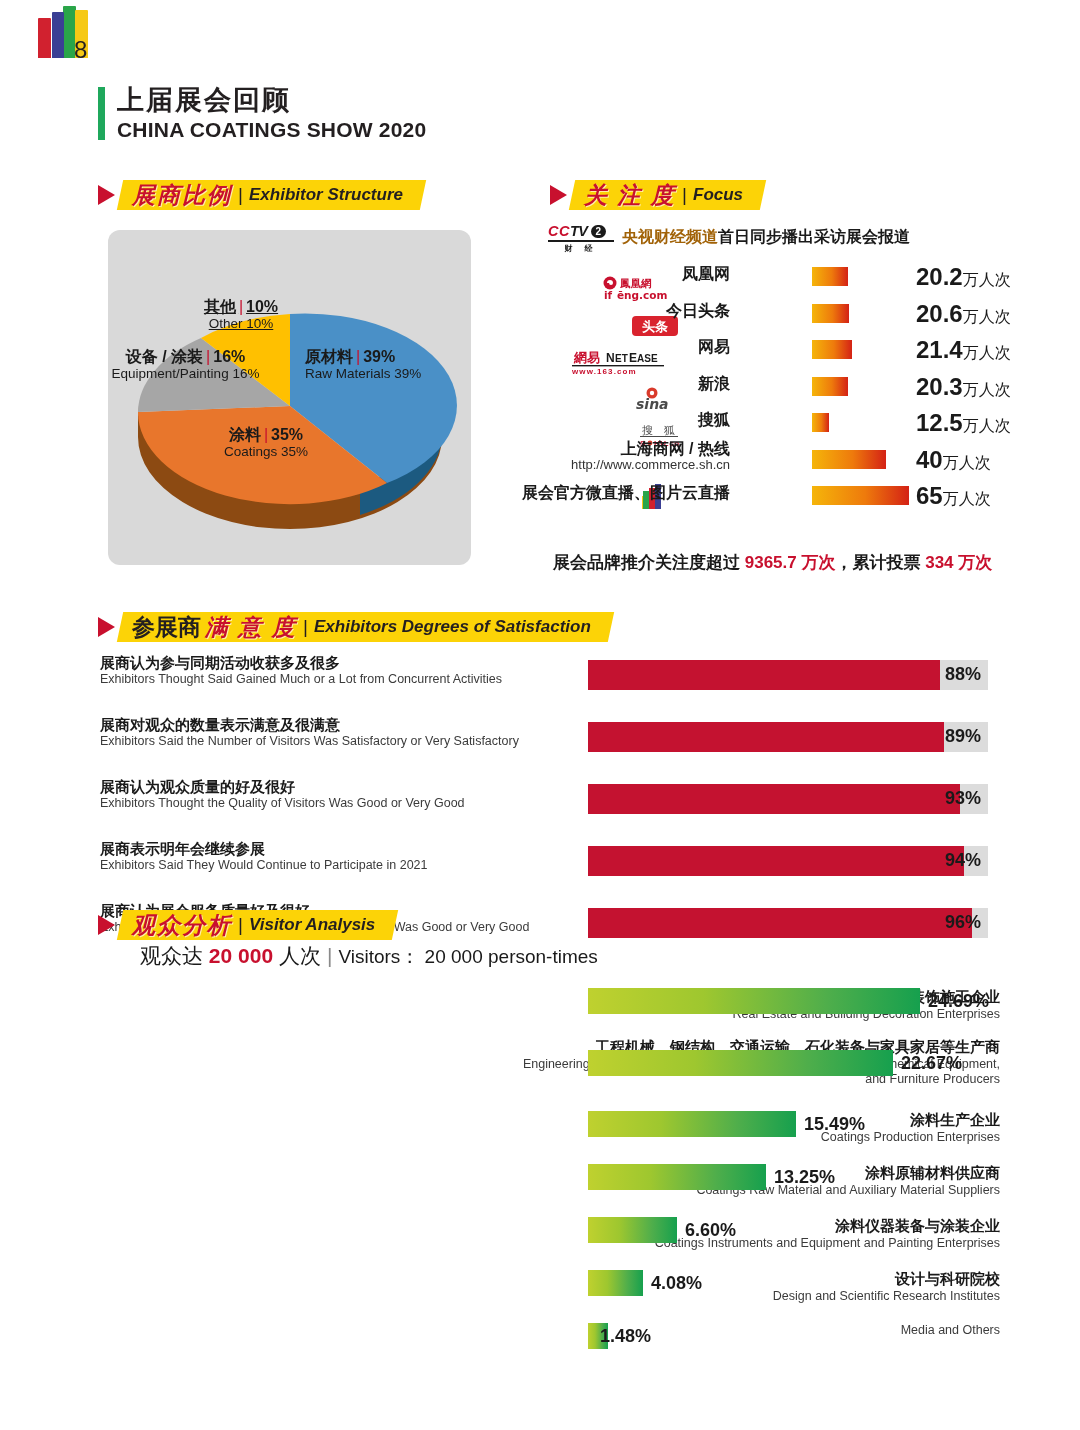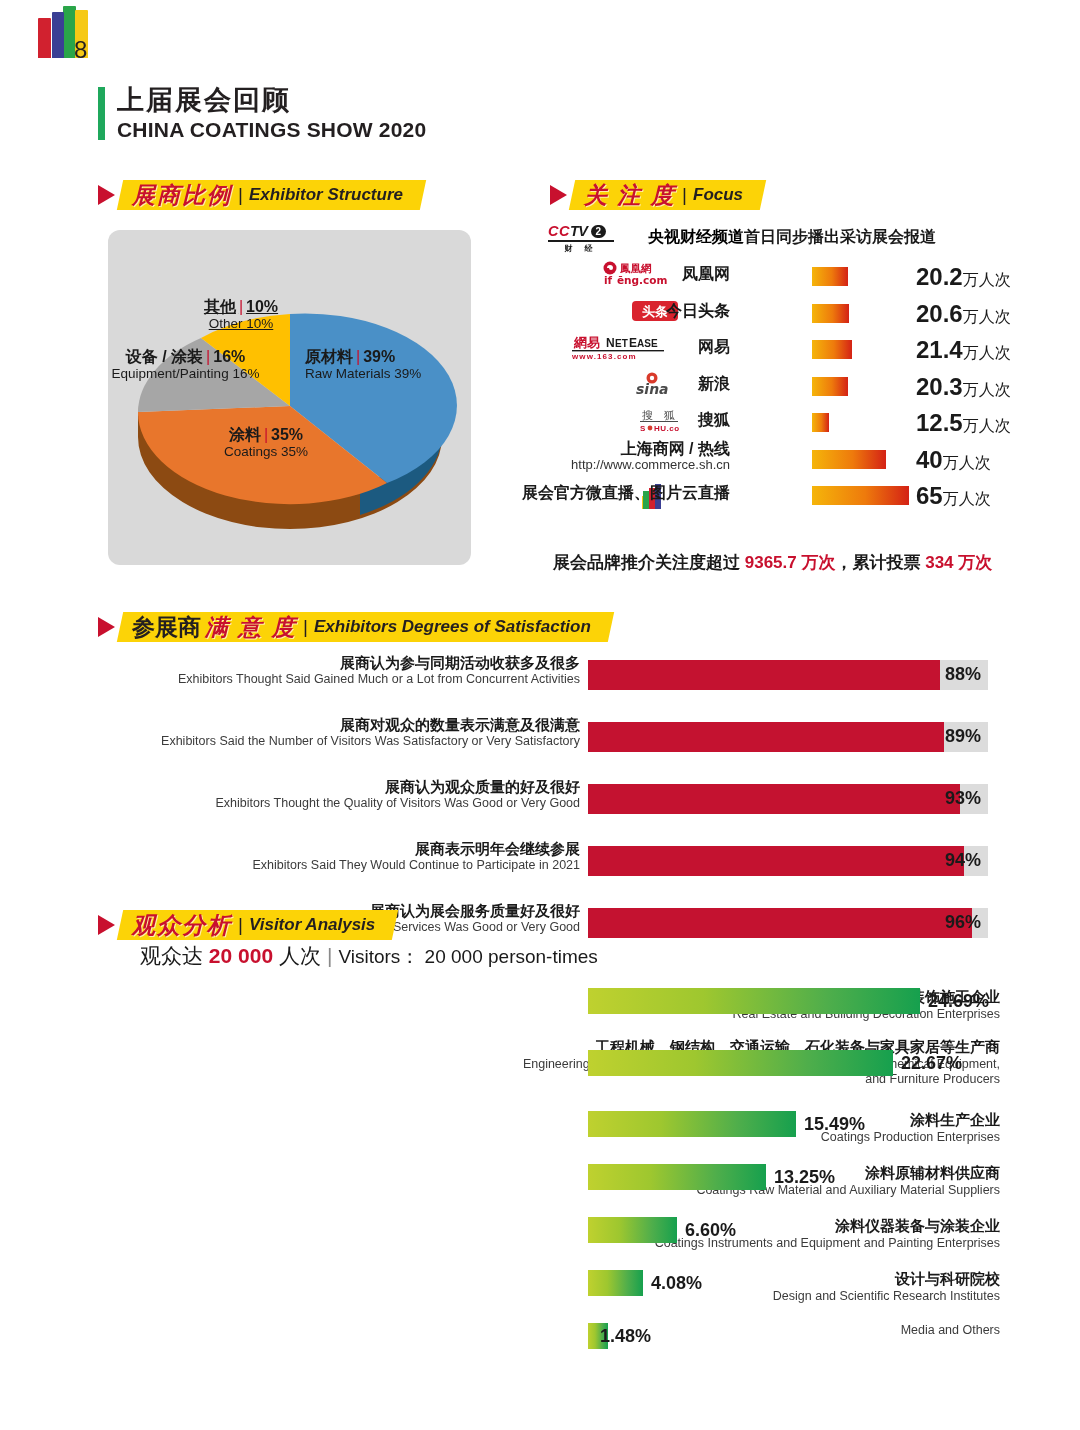--- a/index.html
+++ b/index.html
@@ -109,30 +109,30 @@
     display: inline-block; background: #1a1a1a; color: #fff;
     border-radius: 7px; font-size: 10px; font-style: normal;
     padding: 0 5px; margin-left: 2px; line-height: 13px;
   }
   .cctv-underline { width: 66px; height: 1.5px; background: #1a1a1a; margin-top: 1px; }
   .cctv-sub {
     font-size: 8px; letter-spacing: 5px; color: #1a1a1a;
     text-align: center; margin-top: 1px; font-weight: bold;
   }
   .cctv-text { font-size: 16px; font-weight: bold; color: #1a1a1a; white-space: nowrap; }
-  .cctv-text .red { color: #000000; margin-left: 26px; }
+  .cctv-text .red { color: #a16207; }
 
   .media-list { position: absolute; left: 548px; top: 258px; width: 450px; }
   .media-row { position: relative; height: 36.5px; }
   .media-name {
     position: absolute; right: 268px; top: 6px;
     font-size: 16px; font-weight: bold; color: #1a1a1a; white-space: nowrap;
   }
   .media-logo {
-    position: absolute; right: 318px; top: 3px;
+    position: absolute; right: 318px; top: 18px;
     height: 26px; display: flex; align-items: center; justify-content: center;
   }
   .media-bar {
     position: absolute; left: 264px; top: 9px; height: 19px;
     background: linear-gradient(90deg, #f5b50a 0%, #ee7a0c 55%, #d42215 100%);
   }
   .media-val {
     position: absolute; left: 368px; top: 5px;
     font-size: 16px; color: #1a1a1a; white-space: nowrap;
   }
@@ -155,21 +155,21 @@
   .focus-summary {
     position: absolute; left: 553px; top: 551px;
     font-size: 17px; font-weight: bold; color: #1a1a1a; white-space: nowrap;
   }
   .focus-summary .red { color: #c8102e; }
 
   
   .sat-list { position: absolute; left: 100px; top: 660px; width: 890px; }
   .sat-row { position: relative; height: 42px; margin-bottom: 20px; }
   .sat-label {
-    position: absolute; left: 0; width: 480px; text-align: right;
+    position: absolute; left: 0; width: 480px; text-align: left;
     top: -6px; line-height: 1.22;
   }
   .sat-label .cn { font-size: 15px; font-weight: bold; color: #1a1a1a; }
   .sat-label .en { font-size: 12.5px; color: #3b3b3b; }
   .sat-track {
     position: absolute; left: 488px; top: 0; width: 400px; height: 30px;
     background: #dcdcdc;
   }
   .sat-fill { height: 30px; background: #c41230; }
   .sat-pct {

